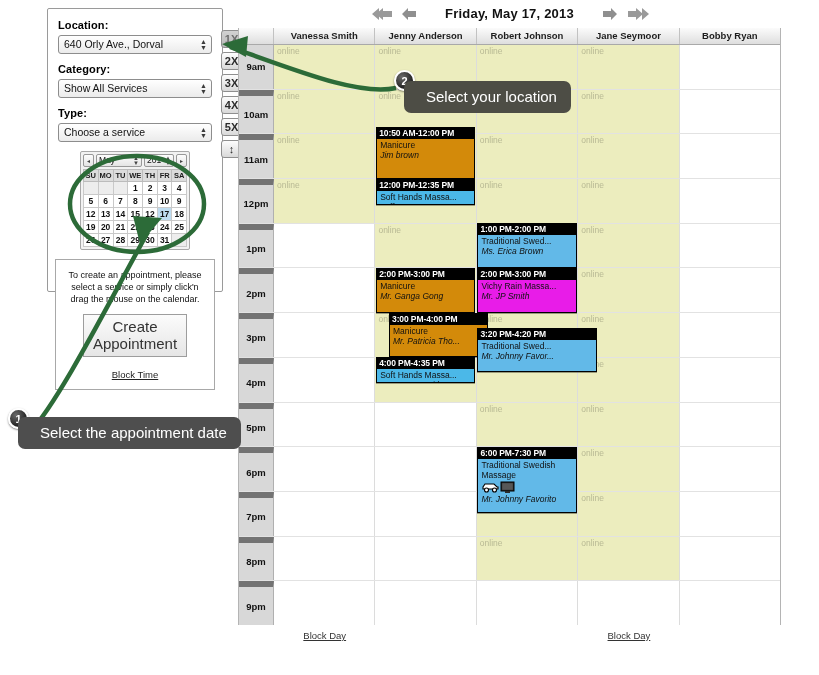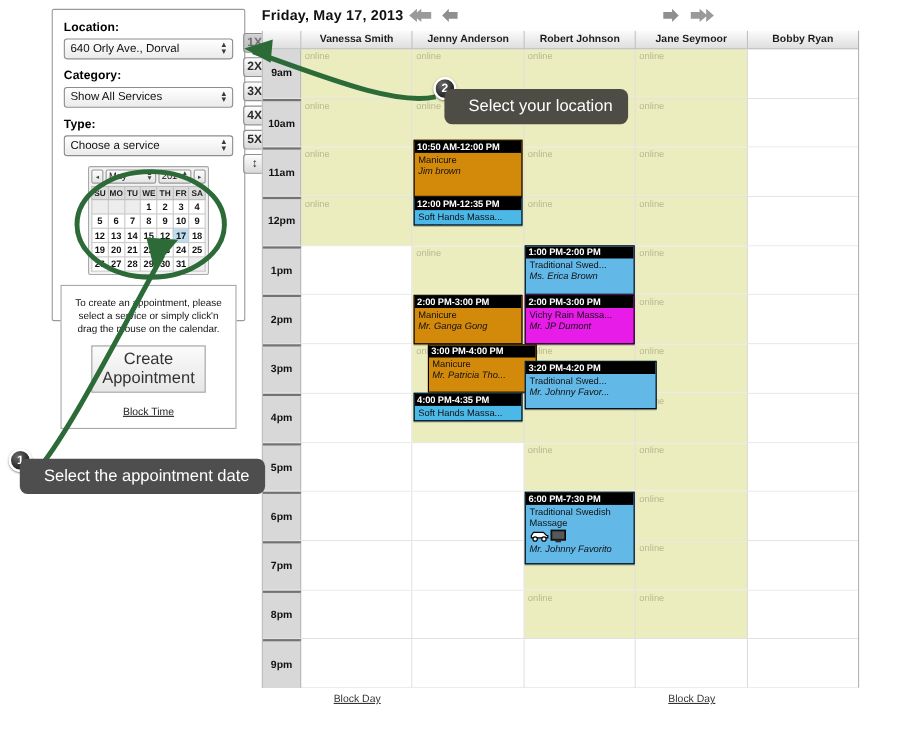--- a/index.html
+++ b/index.html
@@ -149,21 +149,21 @@
   .hdr-cell:last-child { border-right: none; }
 
   #cal-body { position: relative; height: 580px; }
   #grid-rows { position: absolute; inset: 0; display: flex; flex-direction: column; }
   .hour-row { flex: 1 1 0; display: flex; border-bottom: 1px solid #e2e2e2; }
   .hour-row:last-child { border-bottom: none; }
   .gutter-cell {
     width: 35px; flex: 0 0 35px;
     background: #d8d8d8;
     border-right: 1px solid #b0b0b0;
-    border-top: 2px solid #737373;
+    border-top: 6px solid #737373;
     font-size: 9.5px; font-weight: bold; color: #111;
     display: flex; align-items: center; justify-content: center;
   }
   .hour-row:first-child .gutter-cell { border-top: none; }
   .slot {
     flex: 1 1 0; position: relative;
     border-right: 1px solid #dcdcdc;
     background: #ffffff;
   }
   .slot:last-child { border-right: none; }
@@ -212,21 +212,21 @@
     flex: 1 1 0; text-align: center;
     font-size: 9.5px; color: #333;
     text-decoration: underline;
     line-height: 20px;
   }
 
   
   #date-bar {
     position: absolute; left: 238px; top: 0px;
     width: 543px; height: 27px;
-    display: flex; align-items: center; 
+    display: flex; align-items: center; justify-content: center;
     background: #ffffff;
   }
   #date-title {
     font-size: 13px; font-weight: bold; color: #111;
     letter-spacing: .2px;
   }
   .nav-arrow { position: absolute; display: flex; align-items: center; }
   #nav-prev-prev { left: 132px; }
   #nav-prev { left: 163px; }
   #nav-next { right: 163px; }
@@ -627,21 +627,21 @@
             <div class="appt-time">1:00 PM-2:00 PM</div>
             <div class="appt-body">
               <div class="appt-svc" style="white-space: nowrap;">Traditional Swed...</div>
               <div class="appt-client">Ms. Erica Brown</div>
             </div>
           </div>
           <div class="appt" style="left: 238.4px; width: 99.2px; top: 223.077px; height: 44.6154px; background: rgb(232, 28, 232);">
             <div class="appt-time">2:00 PM-3:00 PM</div>
             <div class="appt-body">
               <div class="appt-svc" style="white-space: nowrap;">Vichy Rain Massa...</div>
-              <div class="appt-client">Mr. JP Dumont</div>
+              <div class="appt-client">Mr. JP Smith</div>
             </div>
           </div>
           <div class="appt" style="left: 238.4px; width: 120px; top: 282.549px; height: 44.6154px; background: rgb(98, 185, 232);">
             <div class="appt-time">3:20 PM-4:20 PM</div>
             <div class="appt-body">
               <div class="appt-svc" style="white-space: nowrap;">Traditional Swed...</div>
               <div class="appt-client">Mr. Johnny Favor...</div>
             </div>
           </div>
           <div class="appt" style="left: 238.4px; width: 99.2px; top: 401.538px; height: 66.9231px; background: rgb(98, 185, 232);">

